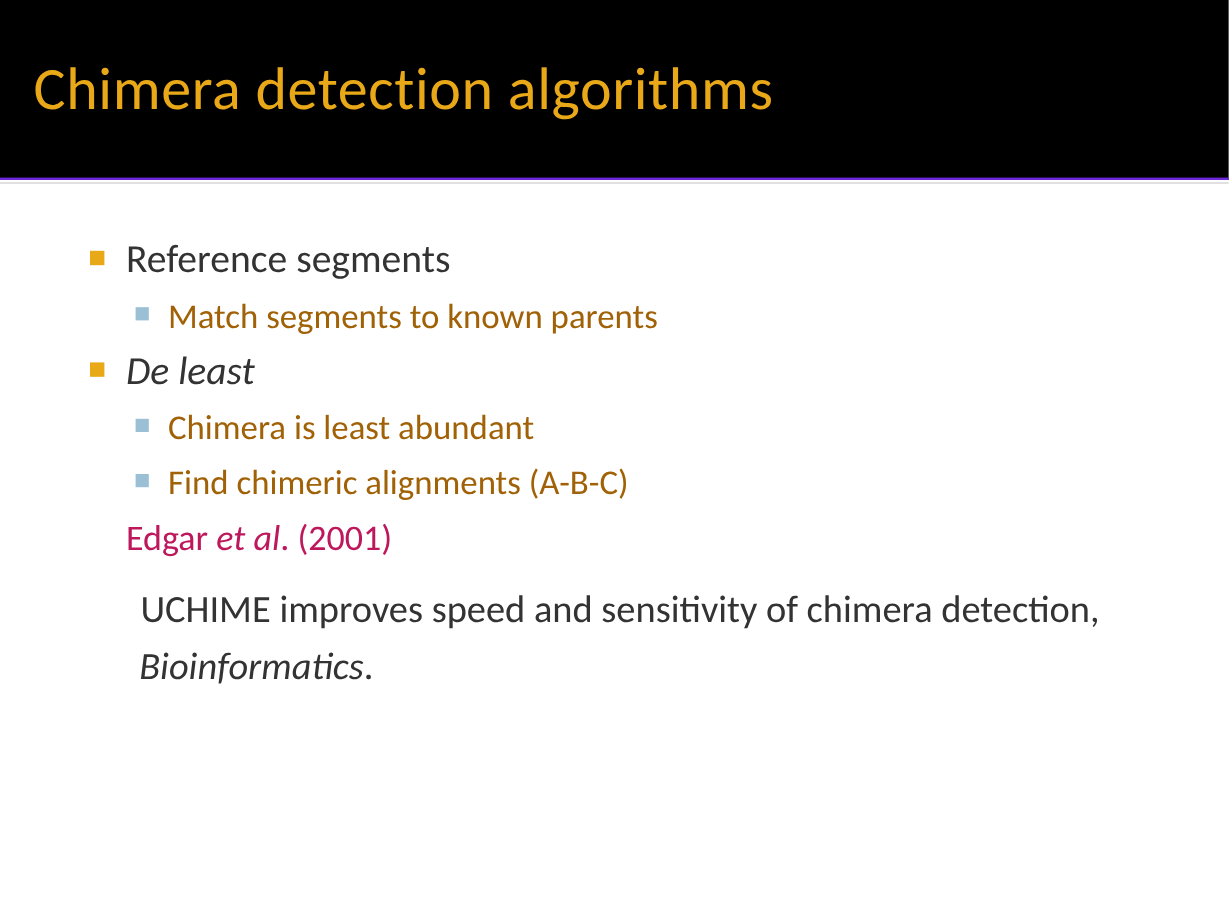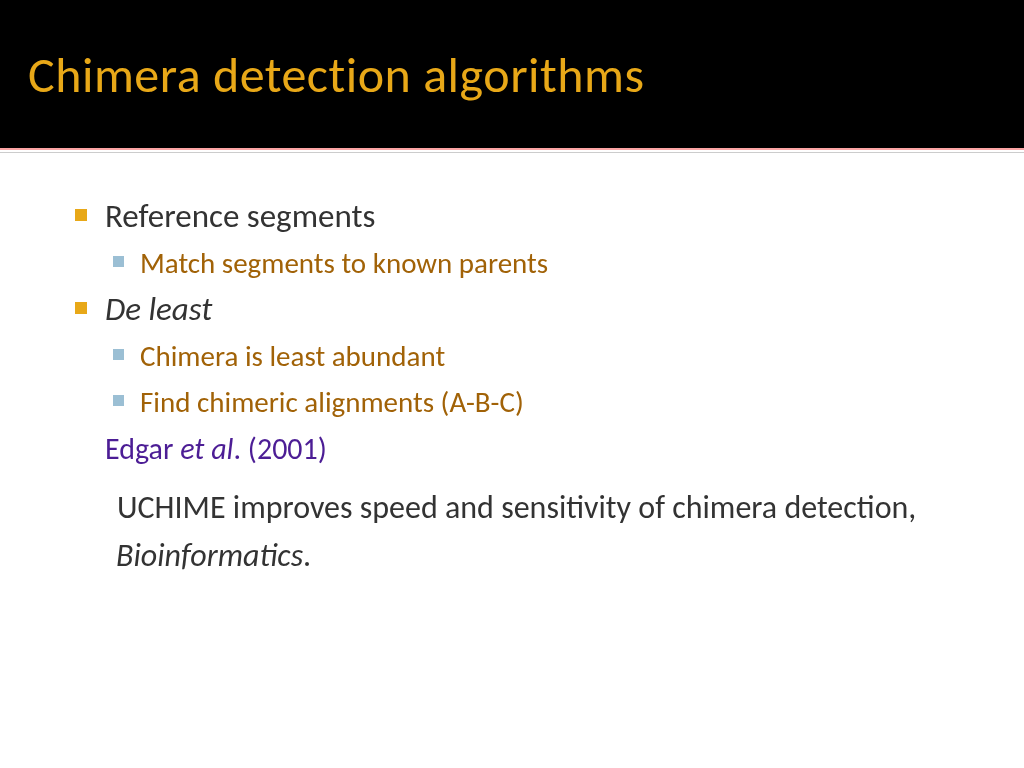--- a/index.html
+++ b/index.html
@@ -13,21 +13,21 @@
       font-family: Calibri, 'Segoe UI', Arial, sans-serif;
       background: #ffffff;
       overflow: hidden;
     }
     .header {
       background: #000000;
       height: 150px;
       display: flex;
       align-items: center;
       padding-left: 28px;
-      border-bottom: 2px solid #fca5a5;
+      border-bottom: 2px solid #6d28d9;
       position: relative;
     }
     .header::after {
       content: '';
       position: absolute;
       bottom: -5px;
       left: 0;
       right: 0;
       height: 1px;
       background: #ccc;
@@ -74,21 +74,21 @@
       flex-shrink: 0;
     }
     .bullet-l2 .text {
       font-size: 29px;
       color: #a16207;
       line-height: 1.4;
     }
     .no-bullet {
       margin-left: 30px;
       font-size: 30px;
-      color: #4c1d95;
+      color: #be185d;
       line-height: 1.4;
       margin-bottom: 14px;
     }
     .citation {
       margin-left: 42px;
       font-size: 32px;
       color: #333;
       line-height: 1.5;
       padding-right: 40px;
     }

